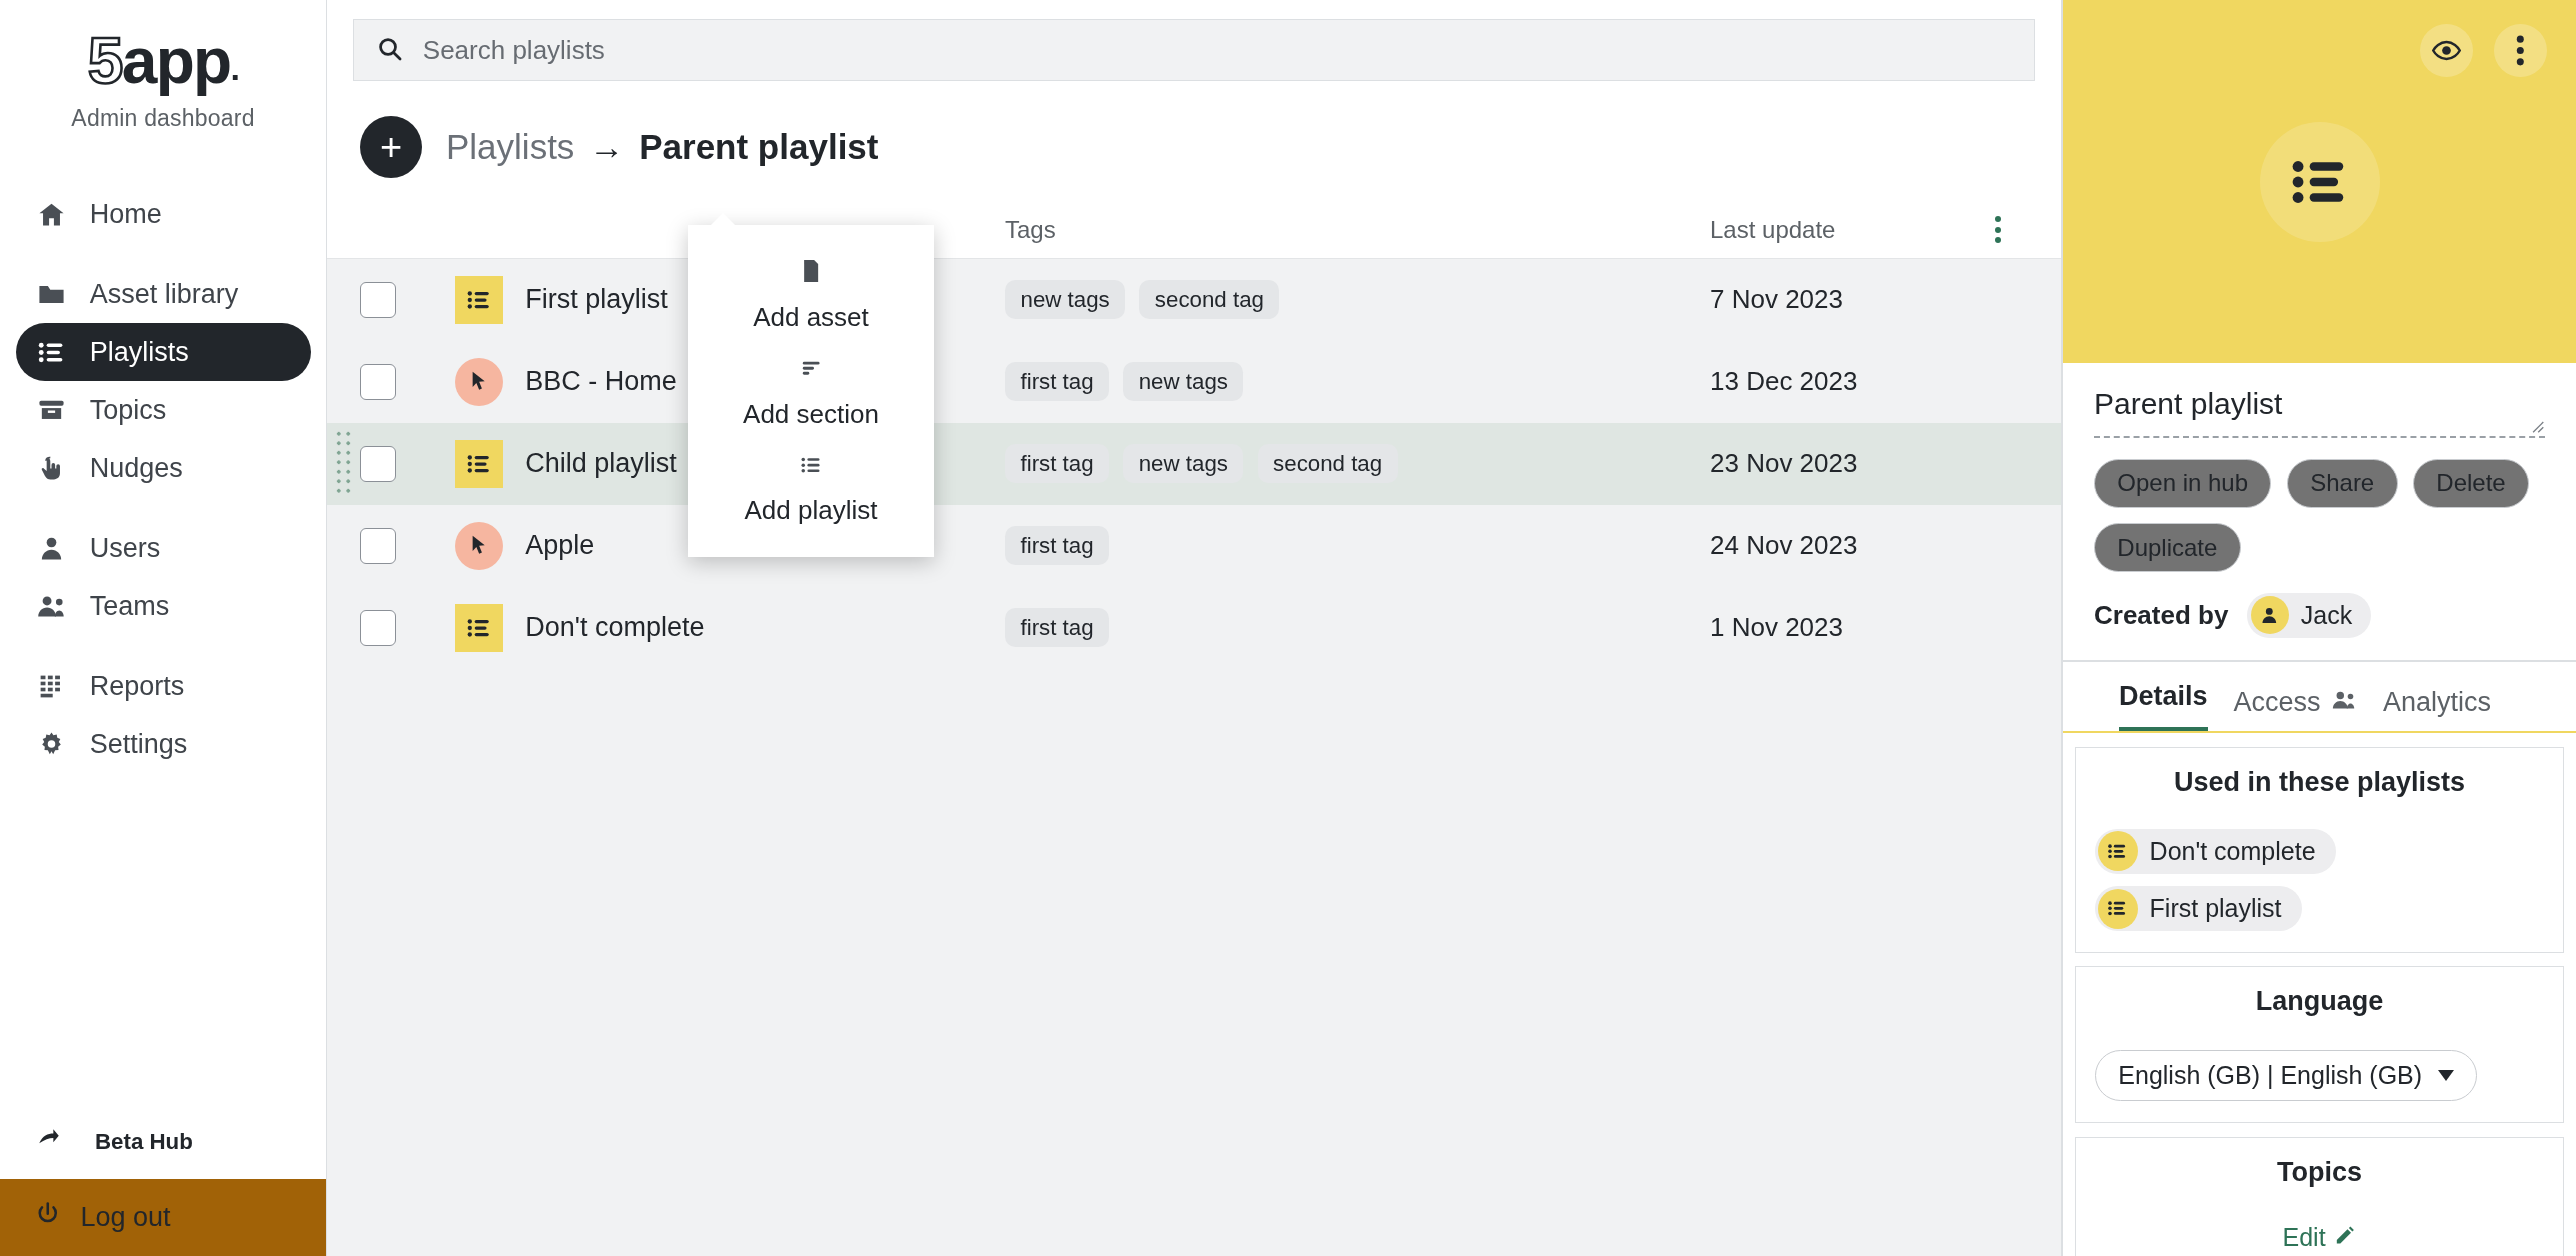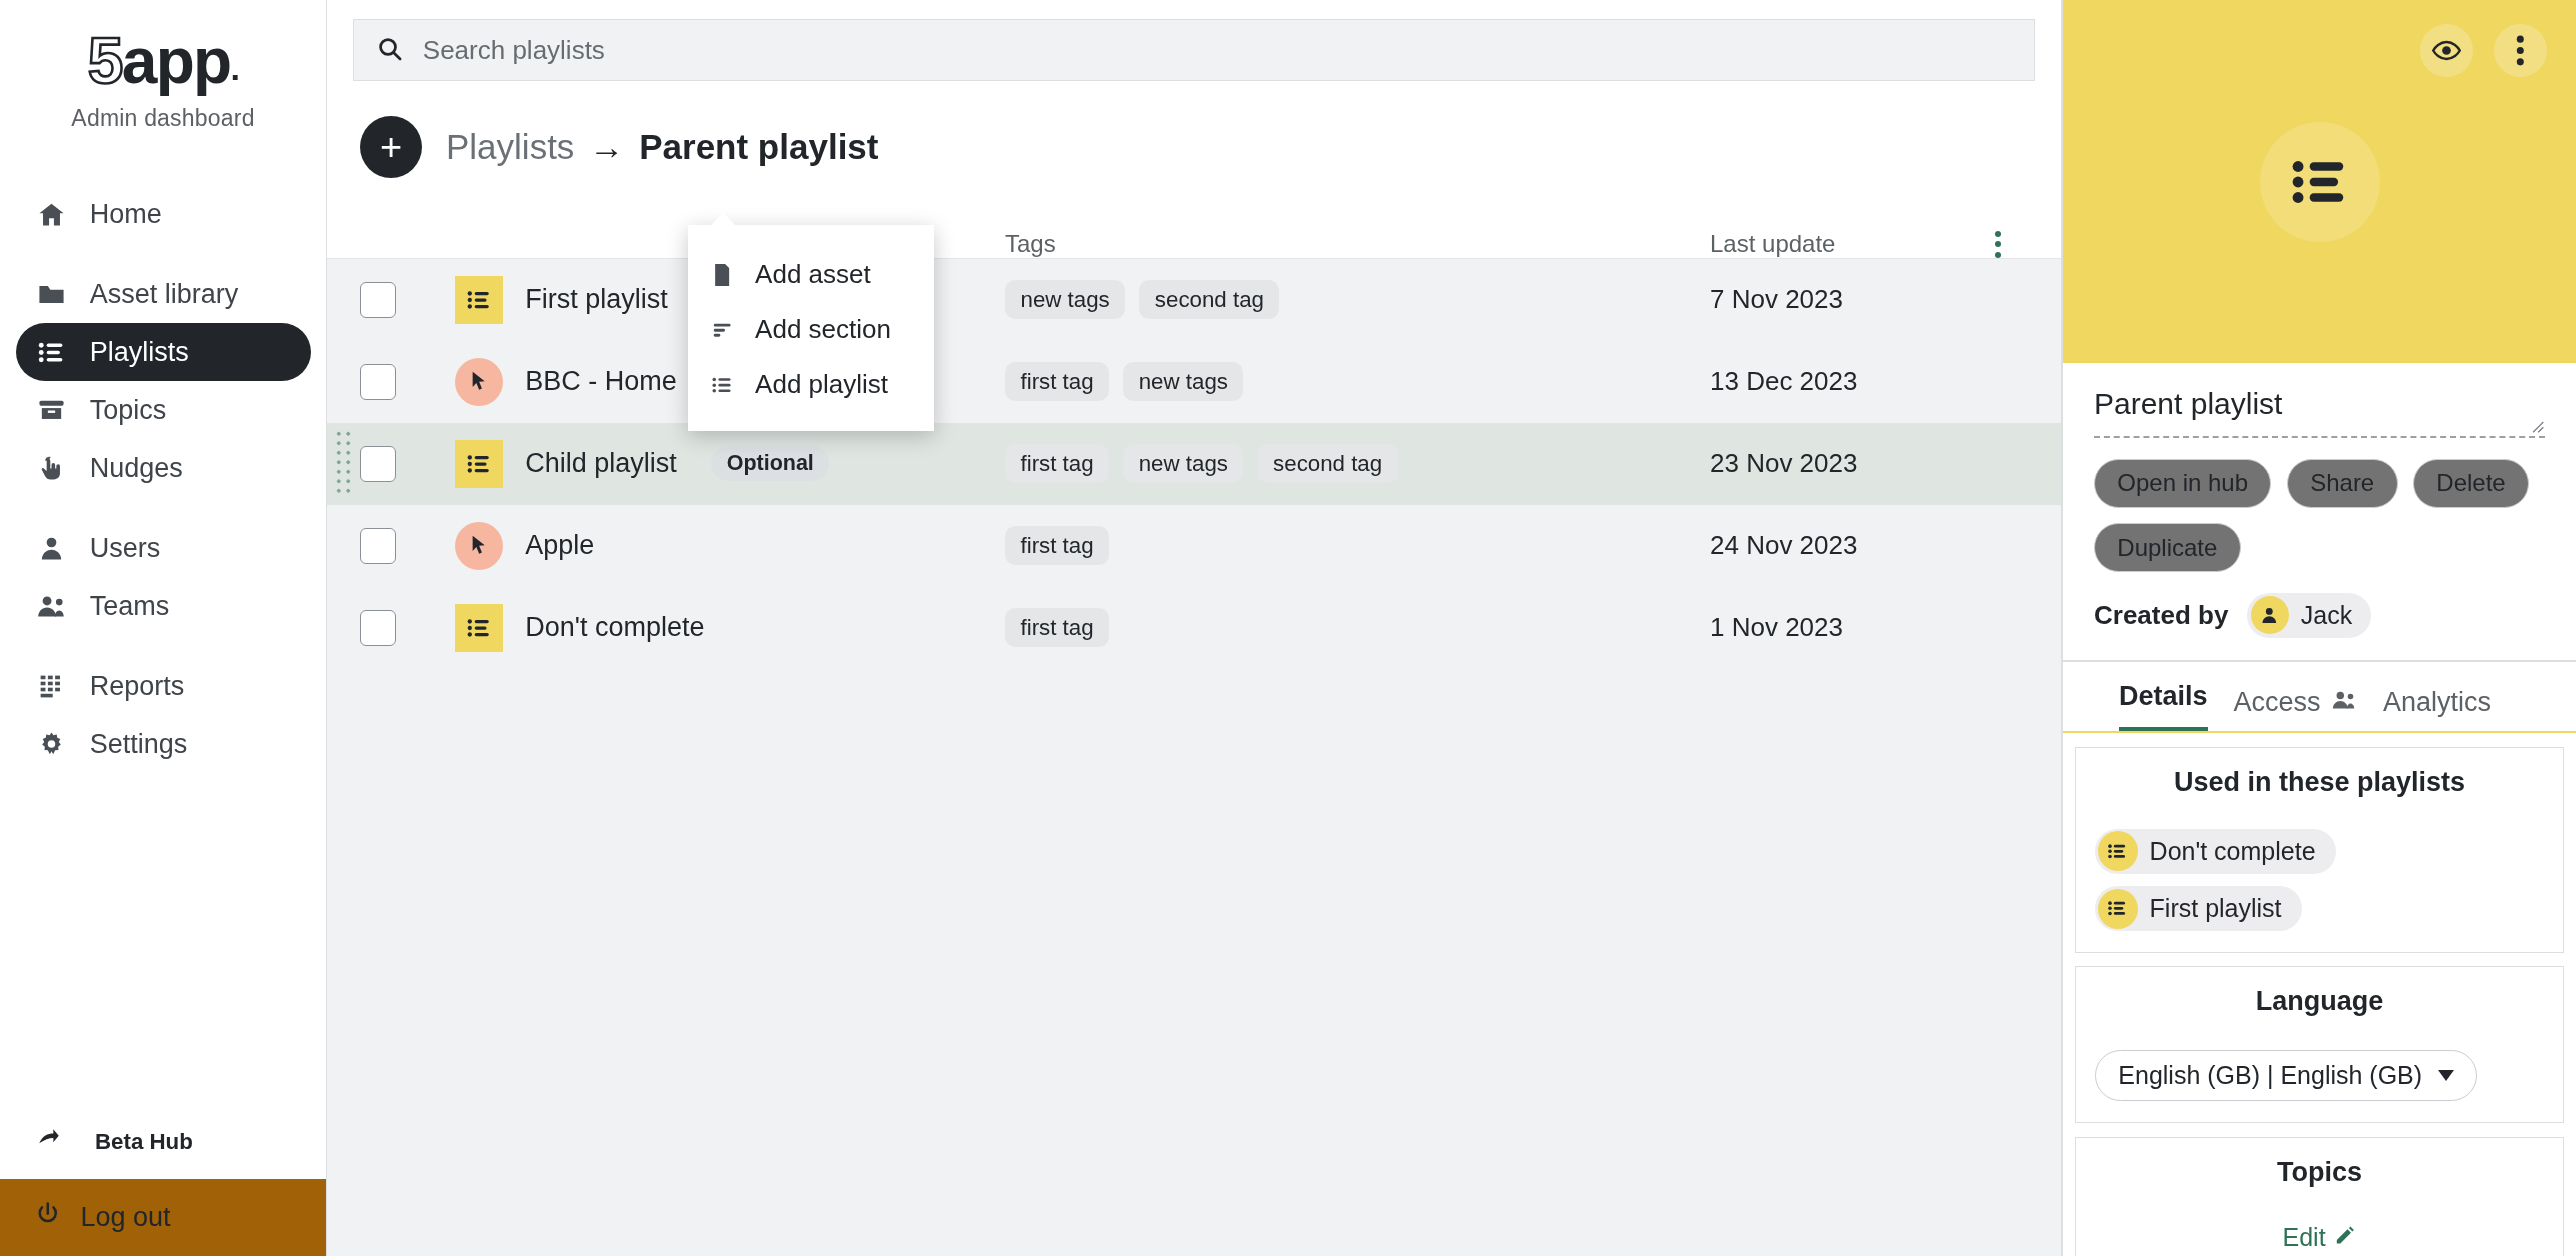--- a/index.html
+++ b/index.html
@@ -94,28 +94,28 @@
     box-shadow: 0 5.2px 20.6px rgba(0,0,0,.22);
     z-index: 40; padding: 22.3px 0 19px 0;
   }
   .menu::before {
     content: ""; position: absolute; top: -12px; left: 22.3px;
     border-left: 13.7px solid transparent; border-right: 13.7px solid transparent;
     border-bottom: 13px solid #ffffff;
   }
   .menu-item {
     display: flex; align-items: center; gap: 19px;
-    padding: 12px 20.6px; font-size: 26px; color: #22262b;
+    padding: 12px 20.6px; font-size: 26px; color: #22262b; flex-direction: column;
   }
   .menu-item .ico { width: 27.5px; display: flex; justify-content: center; }
 
   
   .tbl { width: 100%; }
   .thead {
-    display: flex; align-items: flex-end; height: 57px;
+    display: flex; align-items: center; height: 57px;
     padding: 0 33px 0 33px; background: #ffffff;
     border-bottom: 1.7px solid #e3e5e7;
   }
   .c-check { flex: 0 0 95px; }
   .c-name { flex: 1 1 auto; min-width: 0; }
   .c-tags { flex: 0 0 705px; }
   .c-date { flex: 0 0 258px; }
   .c-kebab { flex: 0 0 60px; display: flex; justify-content: center; }
   .thead .lbl { font-size: 24px; color: #5c6166; }
 

